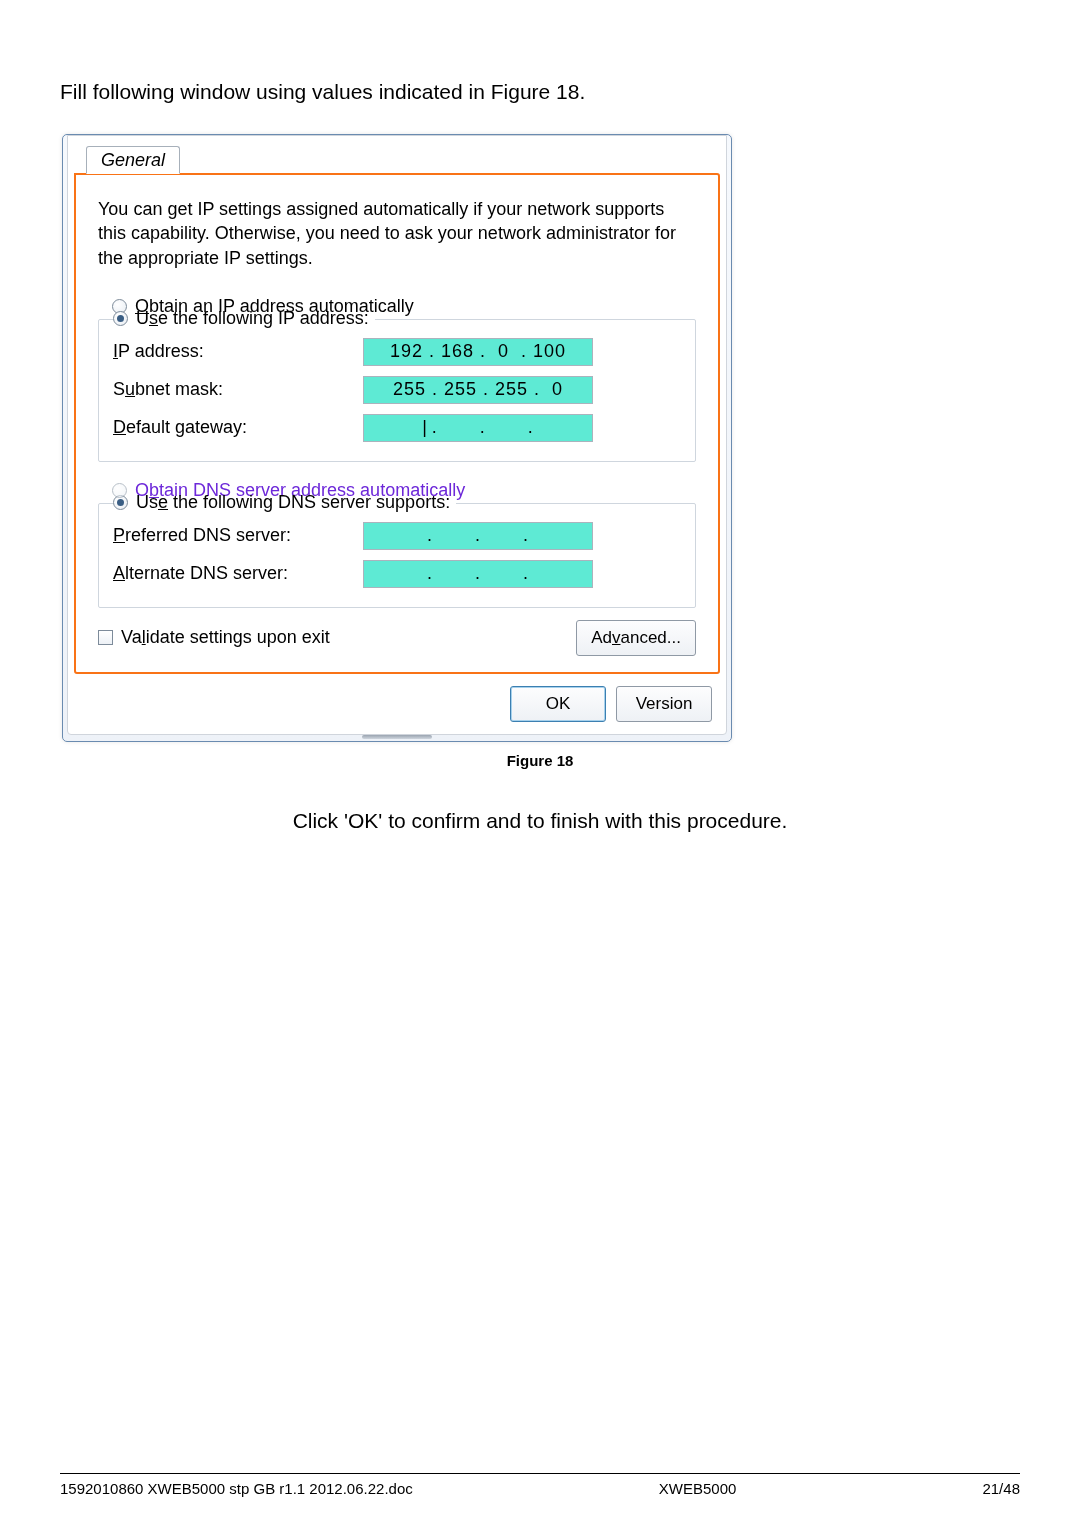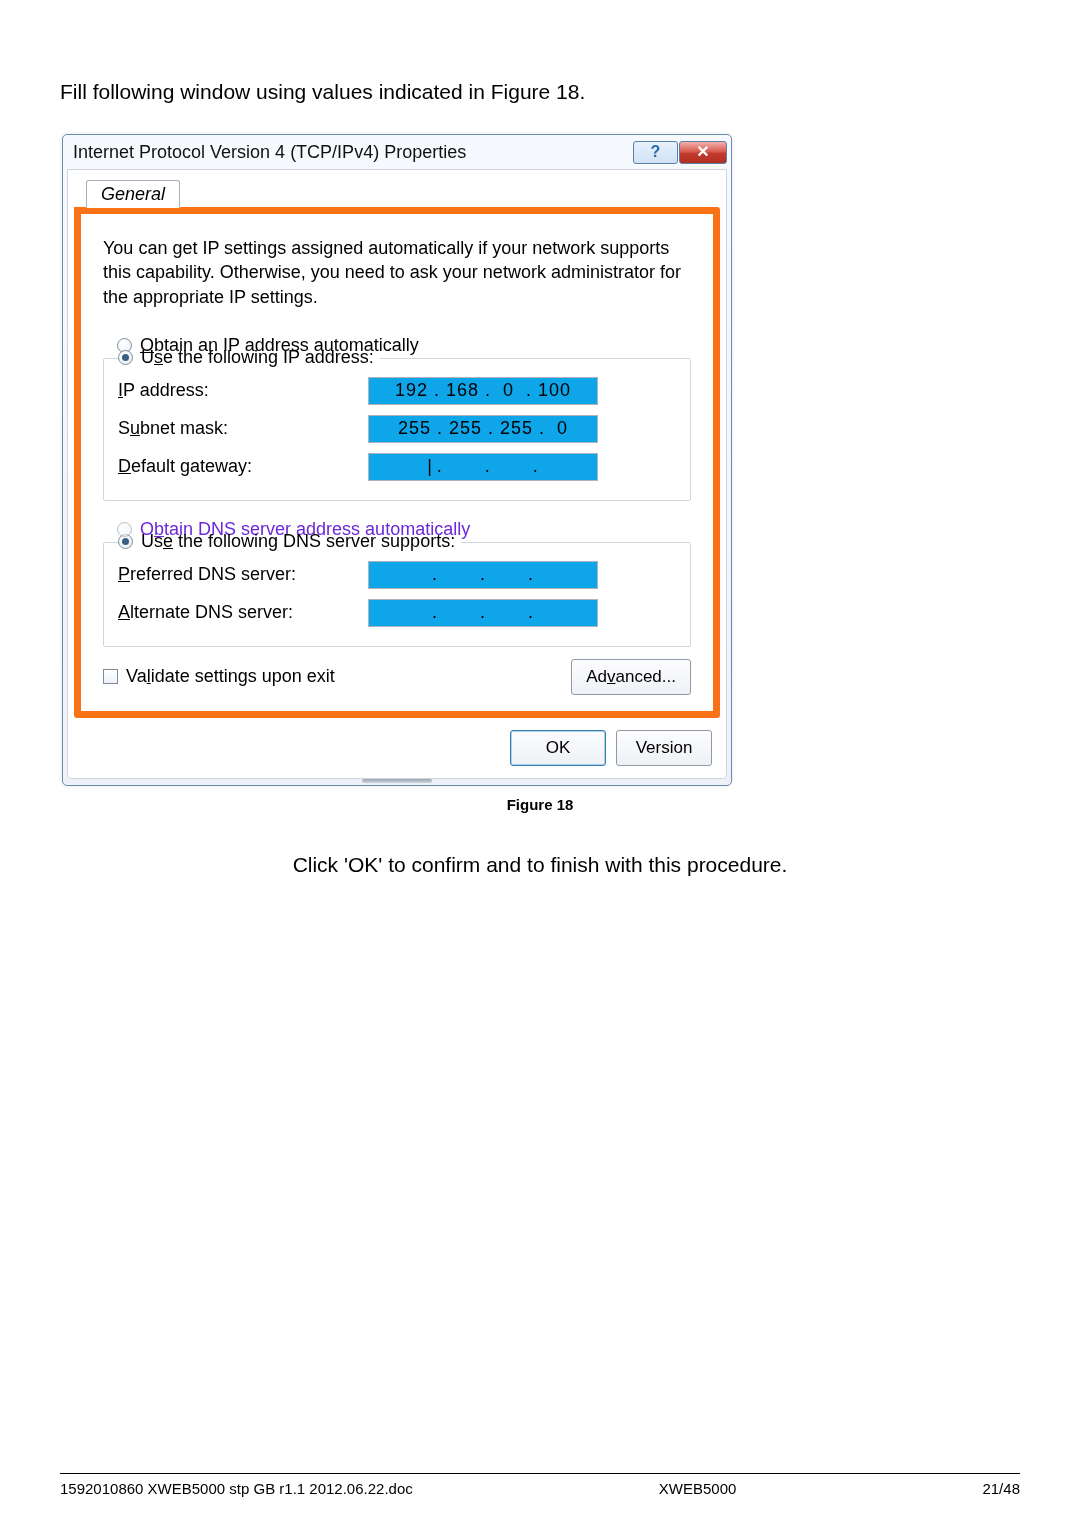--- a/index.html
+++ b/index.html
@@ -85,21 +85,21 @@
     padding: 3px 14px 0 14px;
     border: 1px solid #a7b0ba;
     border-bottom: 1px solid #fff;
     border-radius: 3px 3px 0 0;
     background: #fff;
     font-size: 18px;
     z-index: 2;
   }
   .tabpanel {
     position: relative;
-    border: 7px solid #f97316;
+    border: 2px solid #f97316;
     border-radius: 0 3px 3px 3px;
     margin-top: -1px;
     padding: 22px 22px 16px 22px;
     background: #fff;
     z-index: 1;
   }
   .desc {
     font-size: 18px;
     line-height: 1.35;
     margin-bottom: 22px;
@@ -146,21 +146,21 @@
     padding: 5px 0;
   }
   .field-label {
     flex: 0 0 250px;
     font-size: 18px;
   }
   .ip-input {
     width: 230px;
     height: 28px;
     border: 1px solid #abb3bd;
-    background: #0ea5e9;
+    background: #5eead4;
     font-family: inherit;
     font-size: 18px;
     text-align: center;
     letter-spacing: 1px;
     padding: 0 4px;
     display: flex;
     align-items: center;
     justify-content: center;
     white-space: pre;
   }
@@ -226,25 +226,20 @@
     justify-content: space-between;
   }
 </style>
 </head>
 <body>
 
 <div class="page">
   <div class="intro">Fill following window using values indicated in Figure 18.</div>
 
   <div class="win7-dialog">
-    <div class="titlebar">
-      <div class="titlebar-text">Internet Protocol Version 4 (TCP/IPv4) Properties</div>
-      <div class="titlebar-btn help">?</div>
-      <div class="titlebar-btn close">✕</div>
-    </div>
 
     <div class="client-body">
       <div class="tabstrip">
         <div class="tab">General</div>
       </div>
       <div class="tabpanel">
 
         <div class="desc">You can get IP settings assigned automatically if your network supports this capability. Otherwise, you need to ask your network administrator for the appropriate IP settings.</div>
 
         <div class="radio-row above-group" style="padding-left:14px;">

